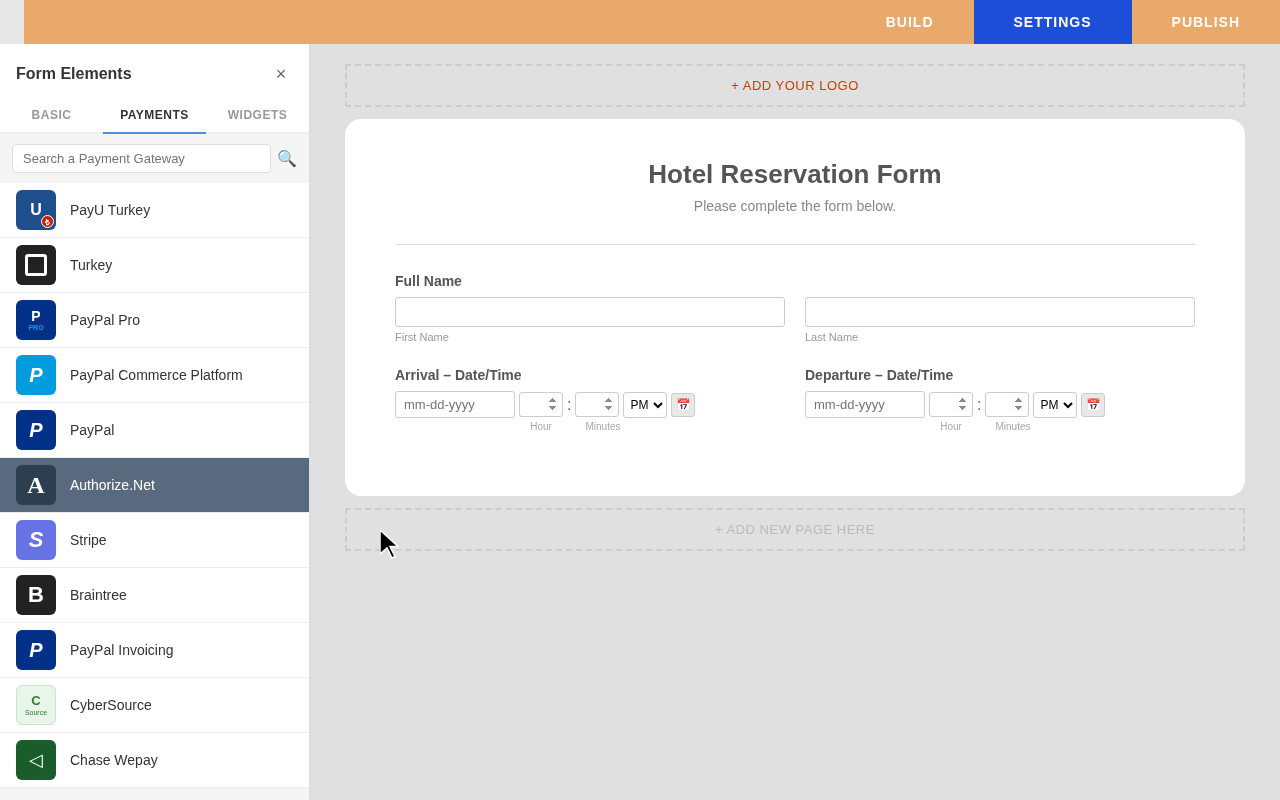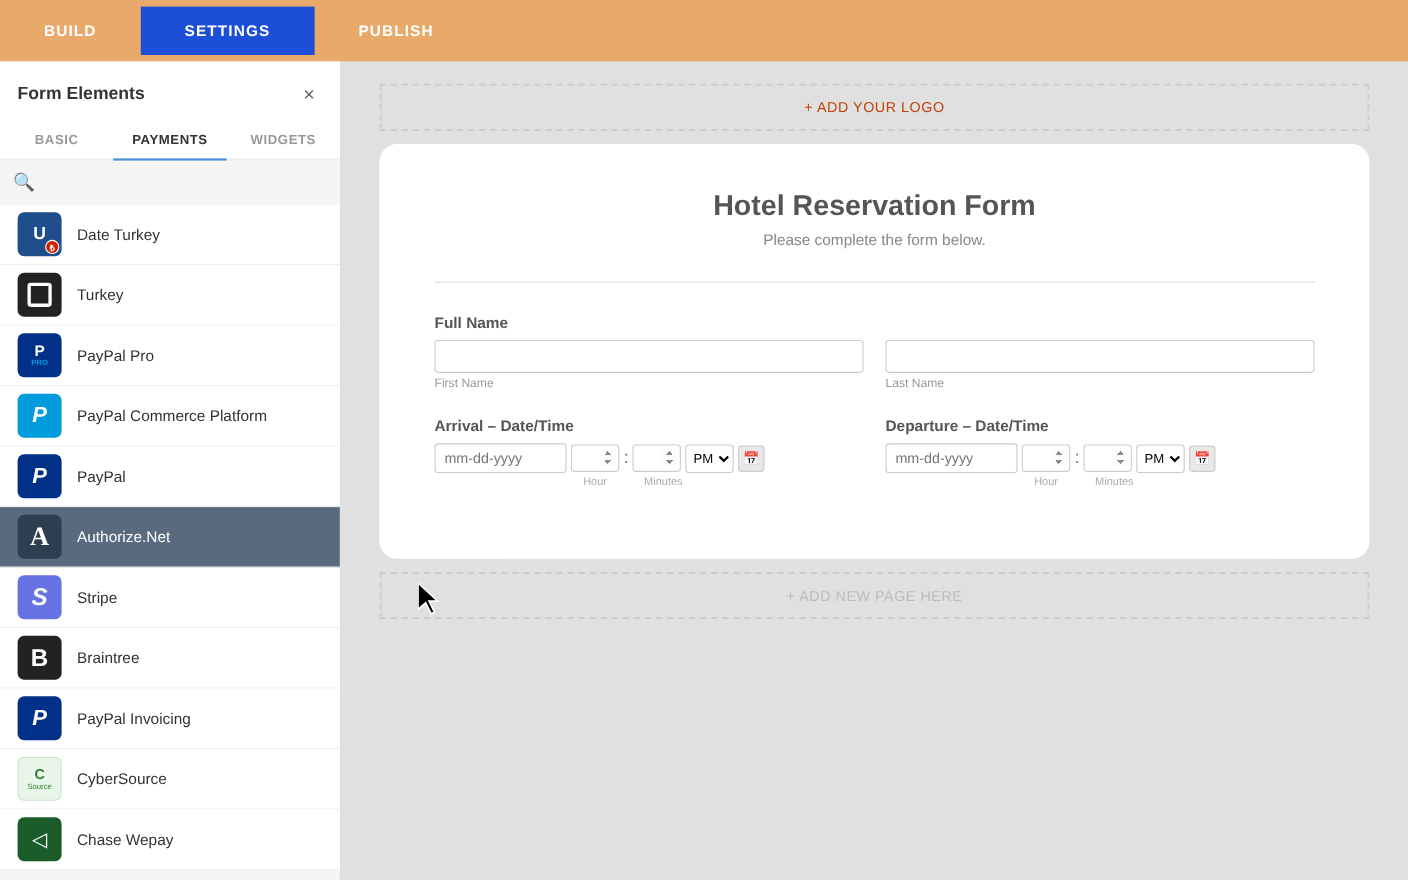--- a/index.html
+++ b/index.html
@@ -1,25 +1,26 @@
 <!DOCTYPE html>
 <html><head>
   <meta charset="utf-8">
   <style>
     * { box-sizing: border-box; margin: 0; padding: 0; }
     body { font-family: -apple-system, BlinkMacSystemFont, 'Segoe UI', sans-serif; background: #e8e8e8; width: 1280px; height: 800px; overflow: hidden; }
 
     
     .top-nav {
       background: #e8a96a;
-      height: 56px;
-      display: flex;
-      align-items: center;
-      justify-content: flex-start;
+      height: 44px;
+      display: flex;
+      align-items: center;
+      justify-content: flex-end;
       gap: 0;
+      margin-left: 24px;
     }
     .nav-tab {
       padding: 0 40px;
       height: 44px;
       display: flex;
       align-items: center;
       color: white;
       font-size: 14px;
       font-weight: 600;
       letter-spacing: 1px;
@@ -334,35 +335,36 @@
       <div class="close-btn">×</div>
     </div>
 
     <div class="tab-bar">
       <div class="tab-item">BASIC</div>
       <div class="tab-item active">PAYMENTS</div>
       <div class="tab-item">WIDGETS</div>
     </div>
 
     <div class="search-container">
+      <input class="search-input" type="text" placeholder="Search a Payment Gateway" style="">
       <button class="search-icon-btn">🔍</button>
     </div>
 
     <div class="gateway-list" id="gateway-list">
 
     <div class="gateway-item">
       <div>
             <div style="background:#1e4e8c;width:40px;height:40px;border-radius:6px;display:flex;align-items:center;justify-content:center;position:relative;">
       <span style="color:white;font-weight:900;font-size:16px;line-height:1;">U</span>
       <span style="position:absolute;bottom:2px;right:2px;width:13px;height:13px;background:#cc2200;border-radius:50%;border:1px solid white;display:flex;align-items:center;justify-content:center;">
         <span style="color:white;font-size:8px;font-weight:bold;">₺</span>
       </span>
     </div>
           </div>
-      <span class="gateway-name">Date Turkey</span>
+      <span class="gateway-name">PayU Turkey</span>
     </div>
         <div class="gateway-item">
       <div>
             <div style="background:#222;width:40px;height:40px;border-radius:6px;display:flex;align-items:center;justify-content:center;">
       <div style="width:22px;height:22px;border:3px solid white;border-radius:3px;"></div>
     </div>
           </div>
       <span class="gateway-name">Turkey</span>
     </div>
         <div class="gateway-item">

